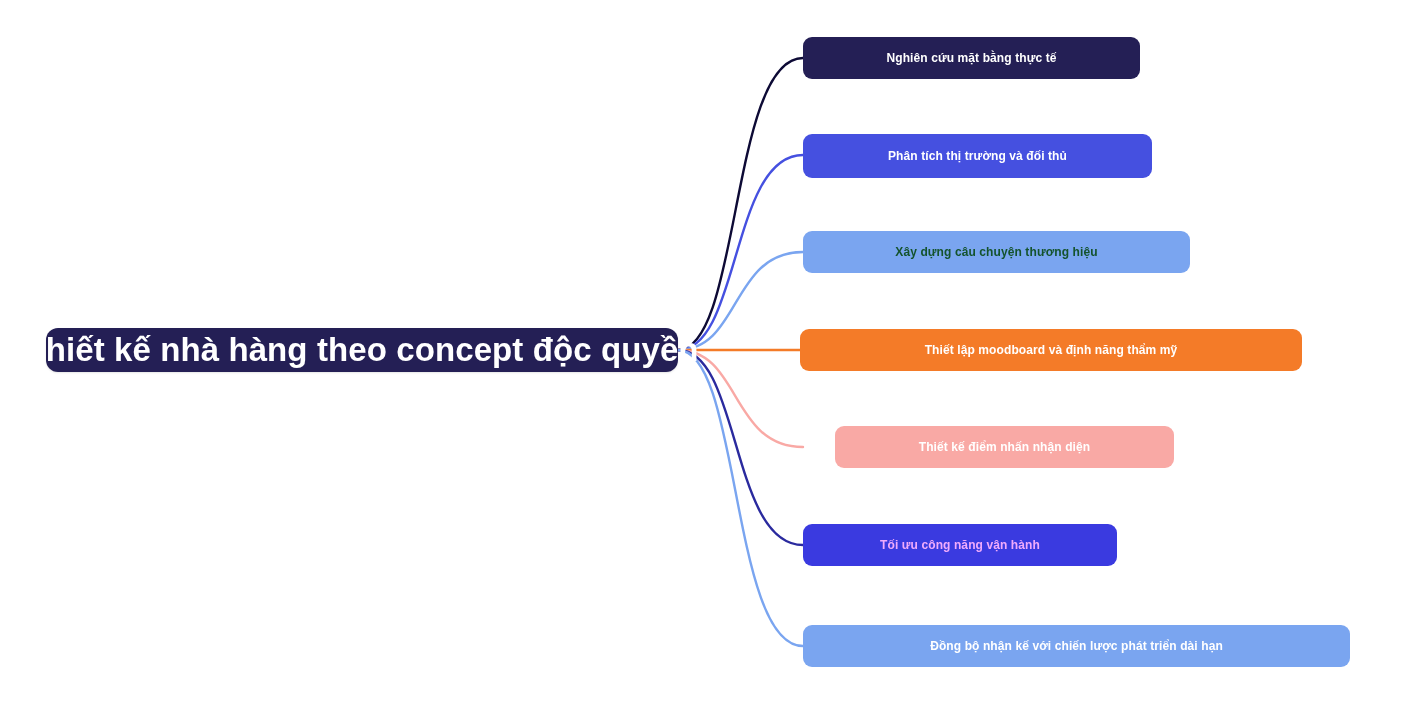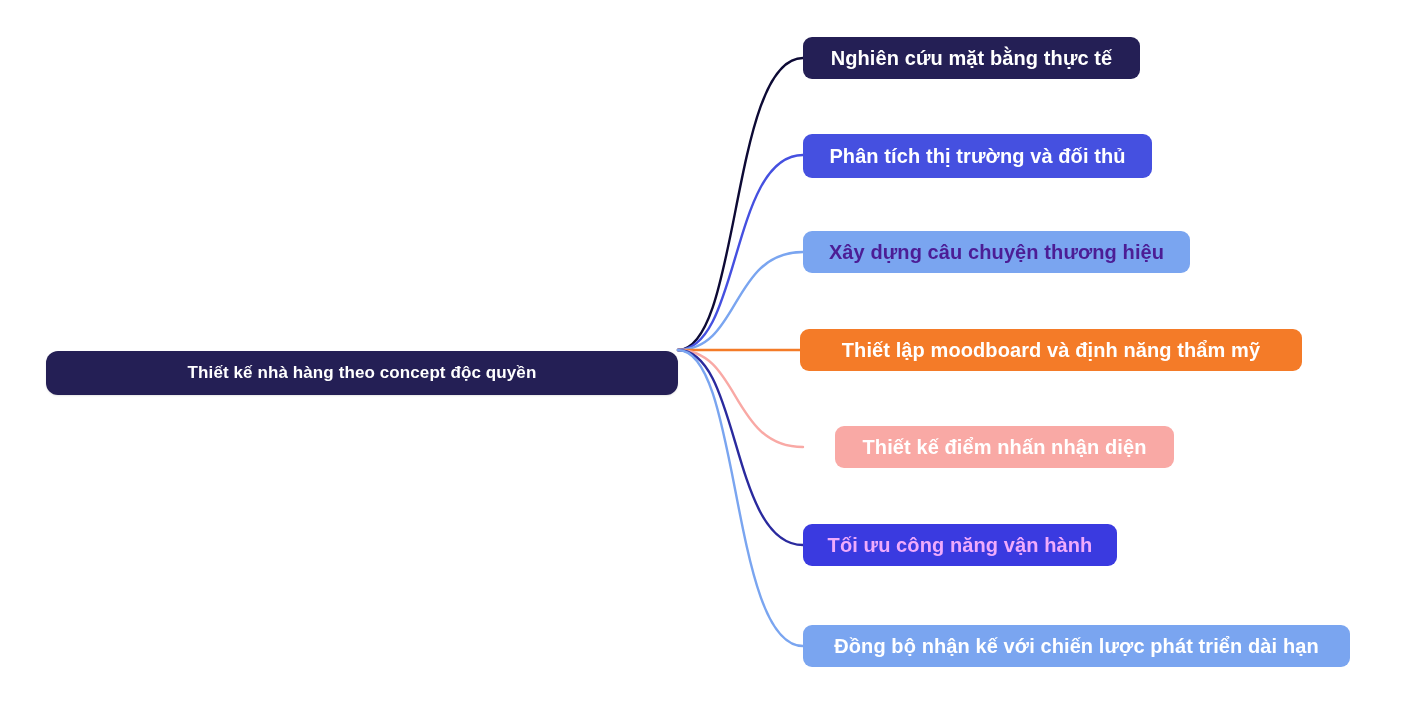--- a/index.html
+++ b/index.html
@@ -36,27 +36,26 @@
     align-items: center;
     justify-content: center;
     white-space: nowrap;
     border-radius: 10px;
     color: #ffffff;
     font-weight: bold;
     letter-spacing: 0.1px;
   }
   .root-node {
     border-radius: 12px;
-    font-size: 17px;
+    font-size: 33px;
     padding: 0 5px;
     box-shadow: 0 1px 2px rgba(0,0,0,0.10);
-    margin-top: 23px;
   }
   .branch-node {
-    font-size: 20px;
+    font-size: 12px;
     padding: 0 2px;
     border-radius: 9px;
   }
 </style>
 </head>
 <body style="background: rgb(255, 255, 255);">
 
 <div id="mindmap-canvas" style="background: rgb(255, 255, 255);">
 
   <svg id="connector-layer" viewBox="0 0 1424 726" width="1424" height="726" xmlns="http://www.w3.org/2000/svg">
@@ -72,21 +71,21 @@
   <div class="node root-node" style="left: 46px; top: 328px; width: 632px; height: 44px; background: rgb(36, 31, 85); color: rgb(255, 255, 255);">
     <span>Thiết kế nhà hàng theo concept độc quyền</span>
   </div>
 
   <div class="node branch-node" style="left: 803px; top: 37px; width: 337px; height: 42px; background: rgb(36, 31, 85); color: rgb(255, 255, 255);">
     <span>Nghiên cứu mặt bằng thực tế</span>
   </div>
   <div class="node branch-node" style="left: 803px; top: 134px; width: 349px; height: 44px; background: rgb(69, 80, 224); color: rgb(255, 255, 255);">
     <span>Phân tích thị trường và đối thủ</span>
   </div>
-  <div class="node branch-node" style="left: 803px; top: 231px; width: 387px; height: 42px; background: rgb(122, 165, 240); color: #4c1d95;">
+  <div class="node branch-node" style="left: 803px; top: 231px; width: 387px; height: 42px; background: rgb(122, 165, 240); color: #14532d;">
     <span>Xây dựng câu chuyện thương hiệu</span>
   </div>
   <div class="node branch-node" style="left: 800px; top: 329px; width: 502px; height: 42px; background: rgb(244, 123, 40); color: rgb(255, 255, 255);">
     <span>Thiết lập moodboard và định năng thẩm mỹ</span>
   </div>
   <div class="node branch-node" style="left: 803px; top: 426px; width: 339px; height: 42px; background: rgb(249, 169, 165); color: rgb(255, 255, 255); margin-left: 32px;">
     <span>Thiết kế điểm nhấn nhận diện</span>
   </div>
   <div class="node branch-node" style="left: 803px; top: 524px; width: 314px; height: 42px; background: rgb(58, 58, 224); color: #f0abfc;">
     <span>Tối ưu công năng vận hành</span>

